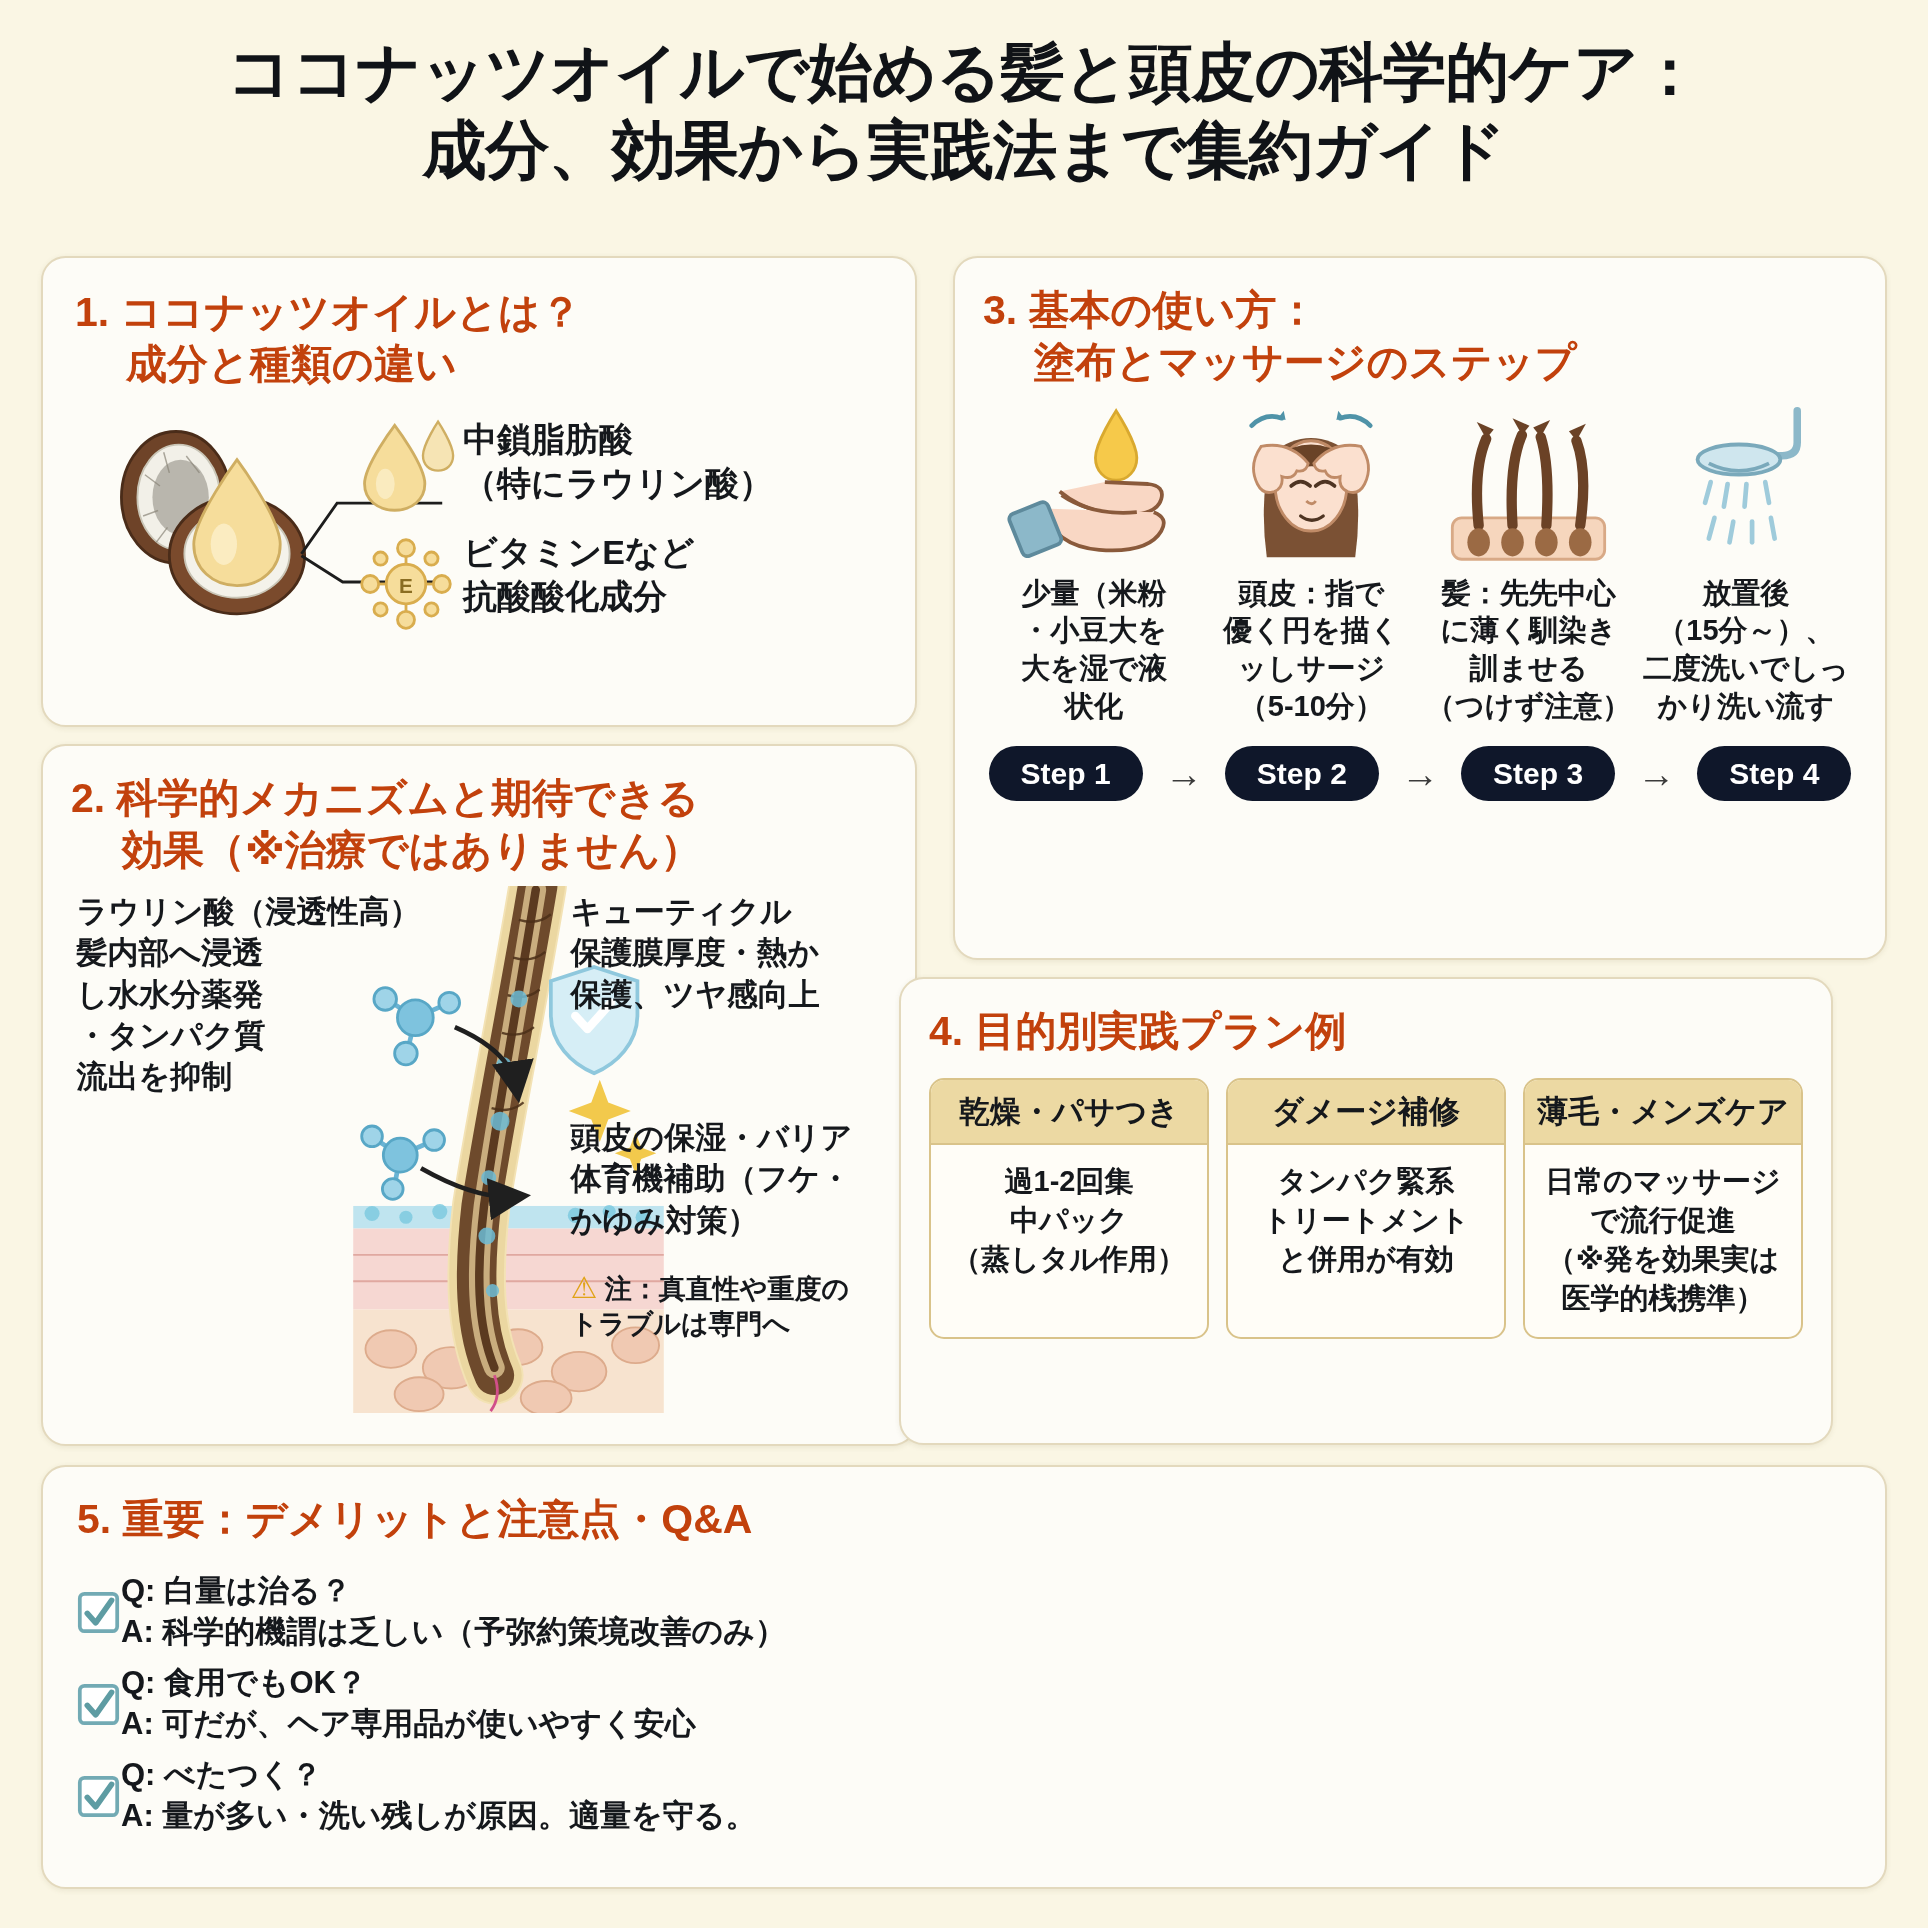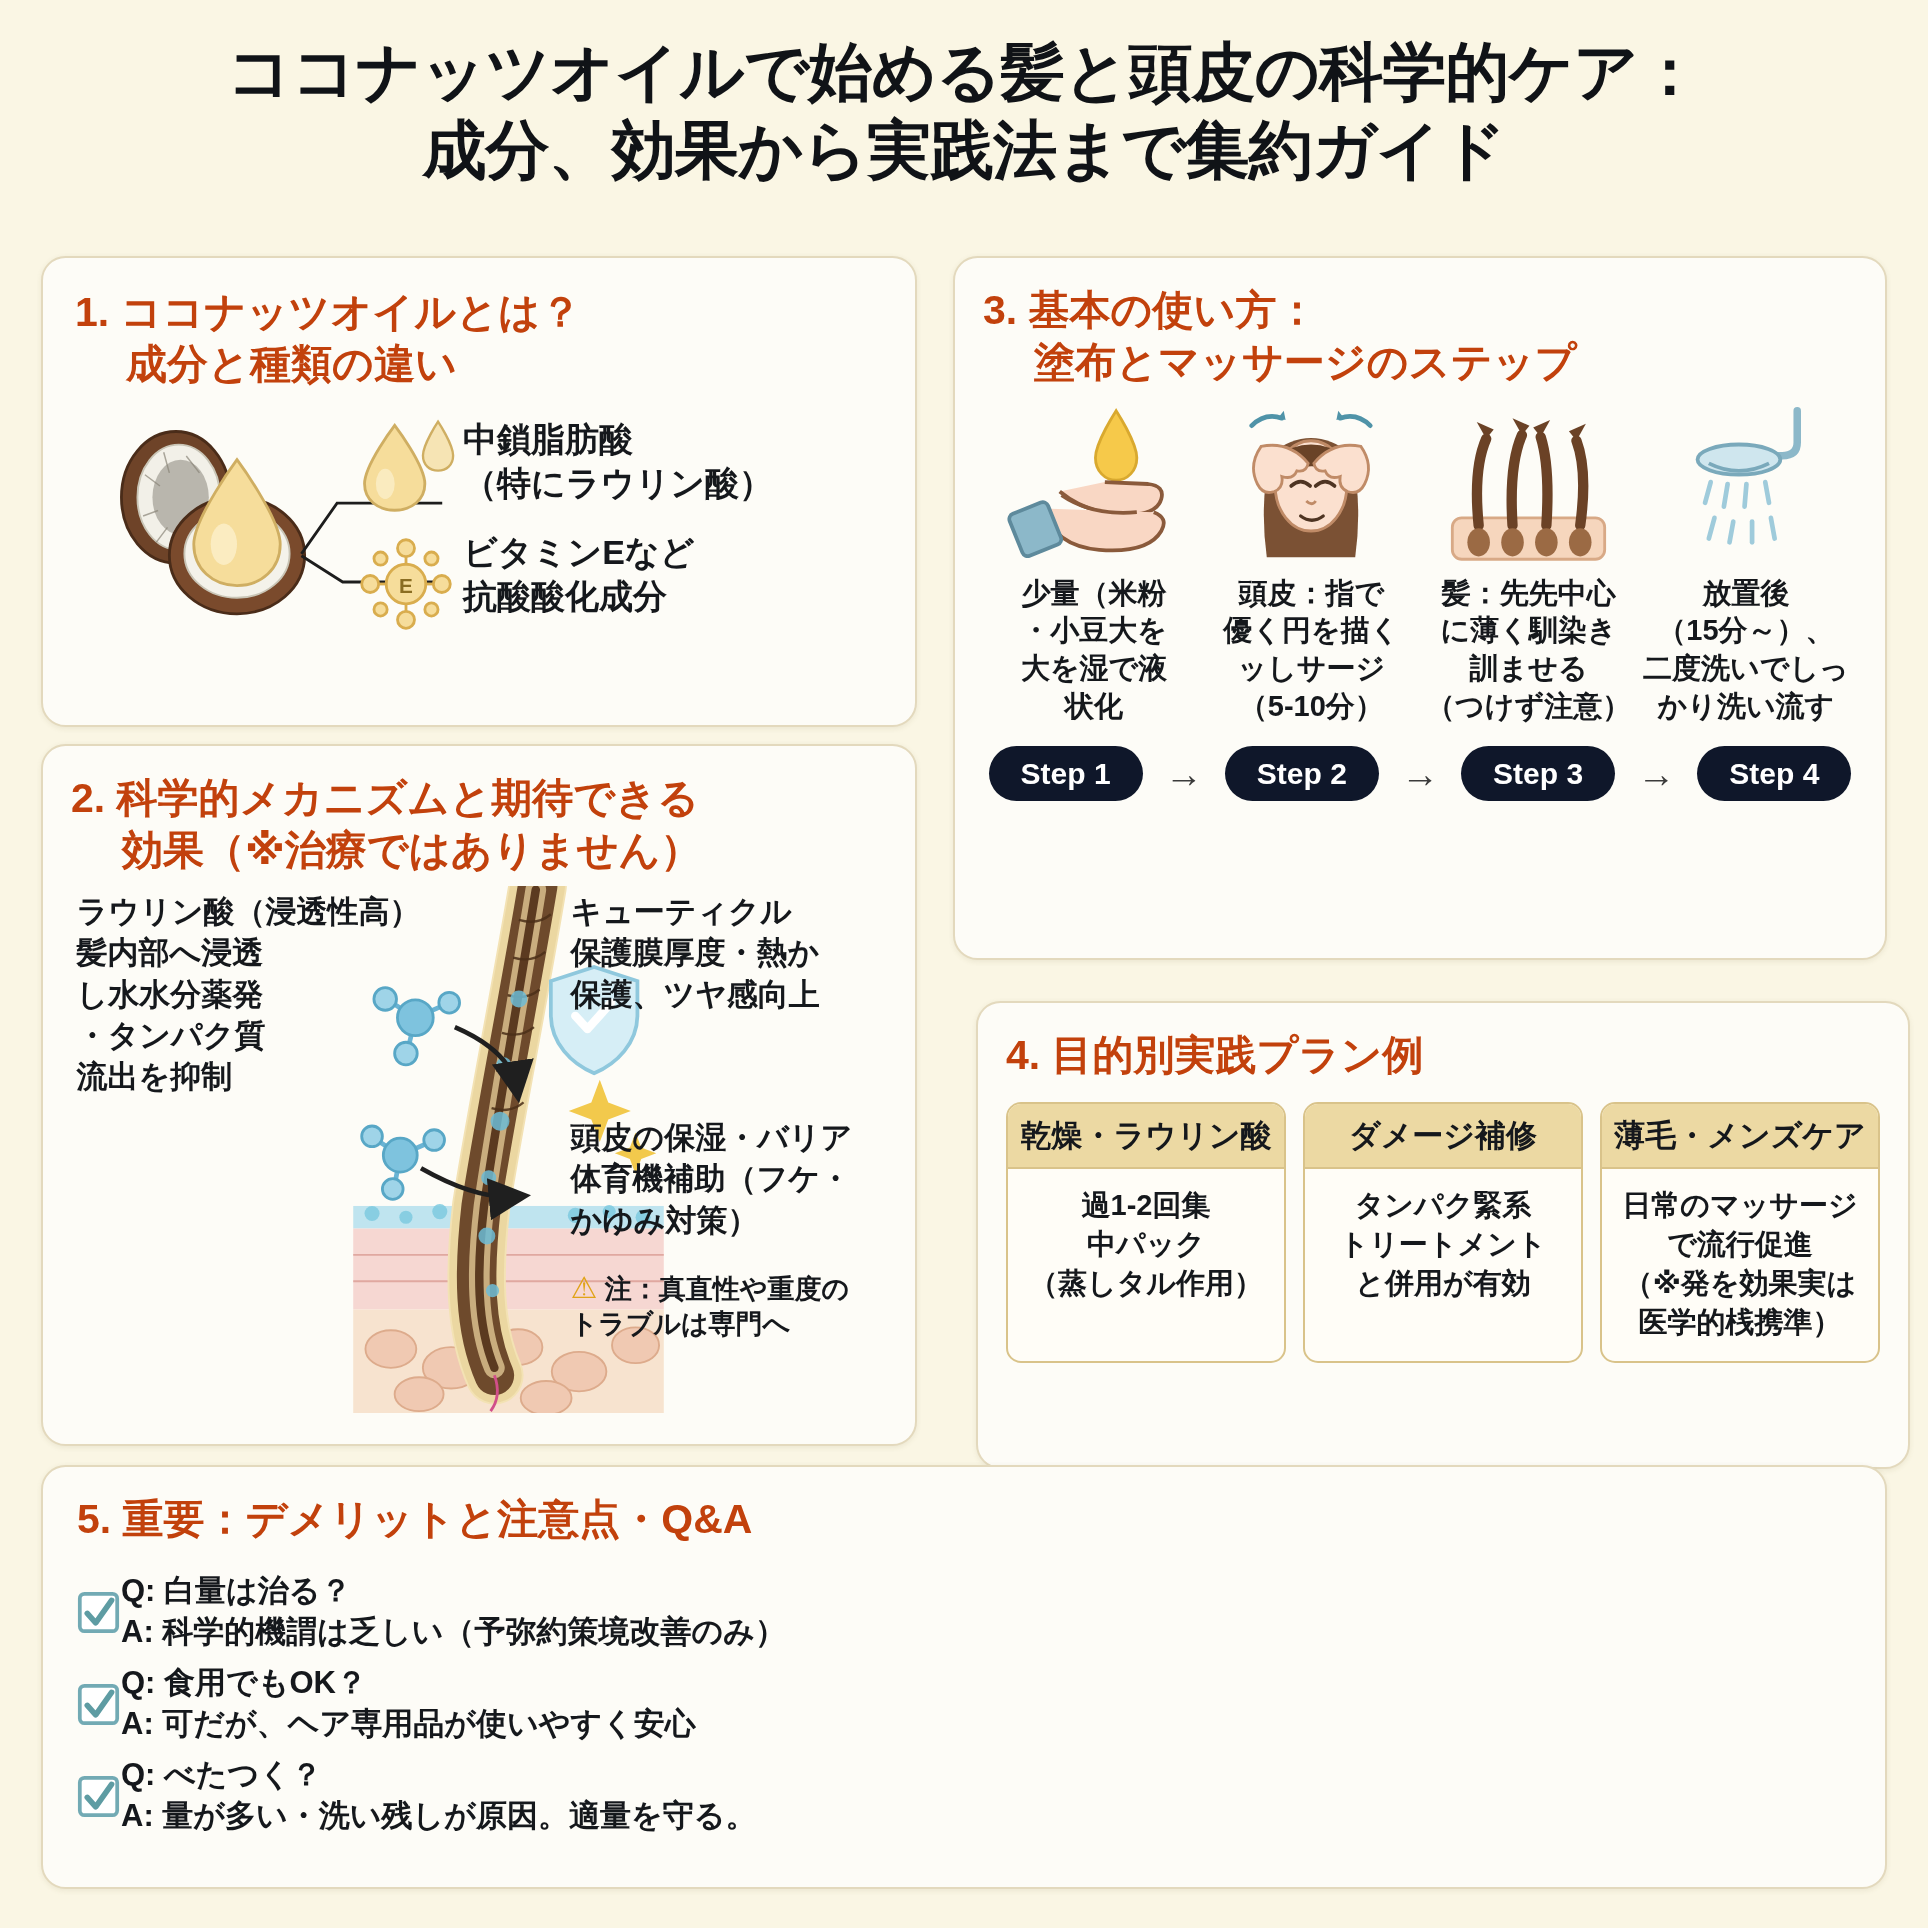--- a/index.html
+++ b/index.html
@@ -68,21 +68,21 @@
   .step-ico { height: 162px; display:flex; align-items:center; justify-content:center; }
   .step-cap { margin-top: 9.4px; font-size: 29px; font-weight: bold; line-height: 1.3; }
   .step-badges { display:flex; align-items:center; justify-content: space-between; margin-top: 21px; padding: 0 5.6px; }
   .badge {
     background: #0f172a; color: #fff; font-weight: bold; font-size: 30px;
     border-radius: 28px; padding: 10.4px 32px; white-space: nowrap;
   }
   .arrow-g { color: #3b3b3b; font-size: 38px; line-height: 1; }
 
   
-  #sec4 { left: 976px; top: 977px; width: 934px; height: 468px; padding: 26px 28px; margin-top: 24px; }
+  #sec4 { left: 899px; top: 977px; width: 934px; height: 468px; padding: 26px 28px; }
   .plans { display: flex; gap: 17px; margin-top: 21px; }
   .plan {
     flex: 1; border: 2.8px solid #d9c38a; border-radius: 15px; overflow: hidden;
     background: #fffdf7;
   }
   .plan-head {
     background: #ecd9a3; font-weight: bold; font-size: 31px; text-align: center;
     padding: 13px 3.8px; line-height: 1.2; border-bottom: 2.8px solid #d9c38a;
   }
   .plan-body { padding: 17px 9.4px 19px 9.4px; font-size: 29px; font-weight: bold; text-align:center; line-height:1.34; }
@@ -413,21 +413,21 @@
       <div class="badge">Step 3</div>
       <div class="arrow-g">→</div>
       <div class="badge">Step 4</div>
     </div>
   </div>
 
   <div class="card" id="sec4">
     <div class="card-title">4. 目的別実践プラン例</div>
     <div class="plans">
       <div class="plan">
-        <div class="plan-head">乾燥・ラウリン酸</div>
+        <div class="plan-head">乾燥・パサつき</div>
         <div class="plan-body" style="white-space:pre-line;">過1-2回集
 中パック
 （蒸しタル作用）</div>
       </div>
       <div class="plan">
         <div class="plan-head">ダメージ補修</div>
         <div class="plan-body" style="white-space:pre-line;">タンパク緊系
 トリートメント
 と併用が有効</div>
       </div>

